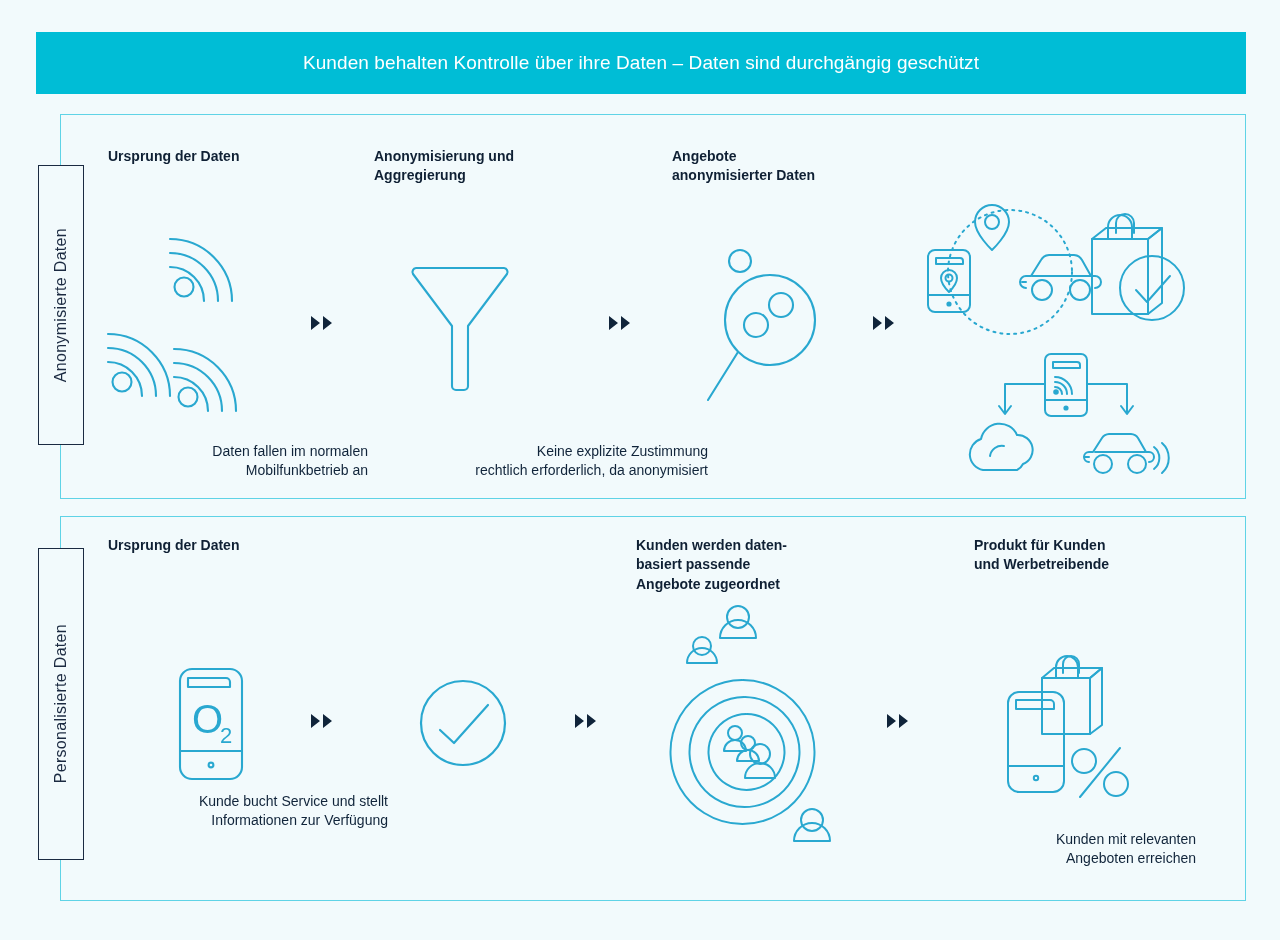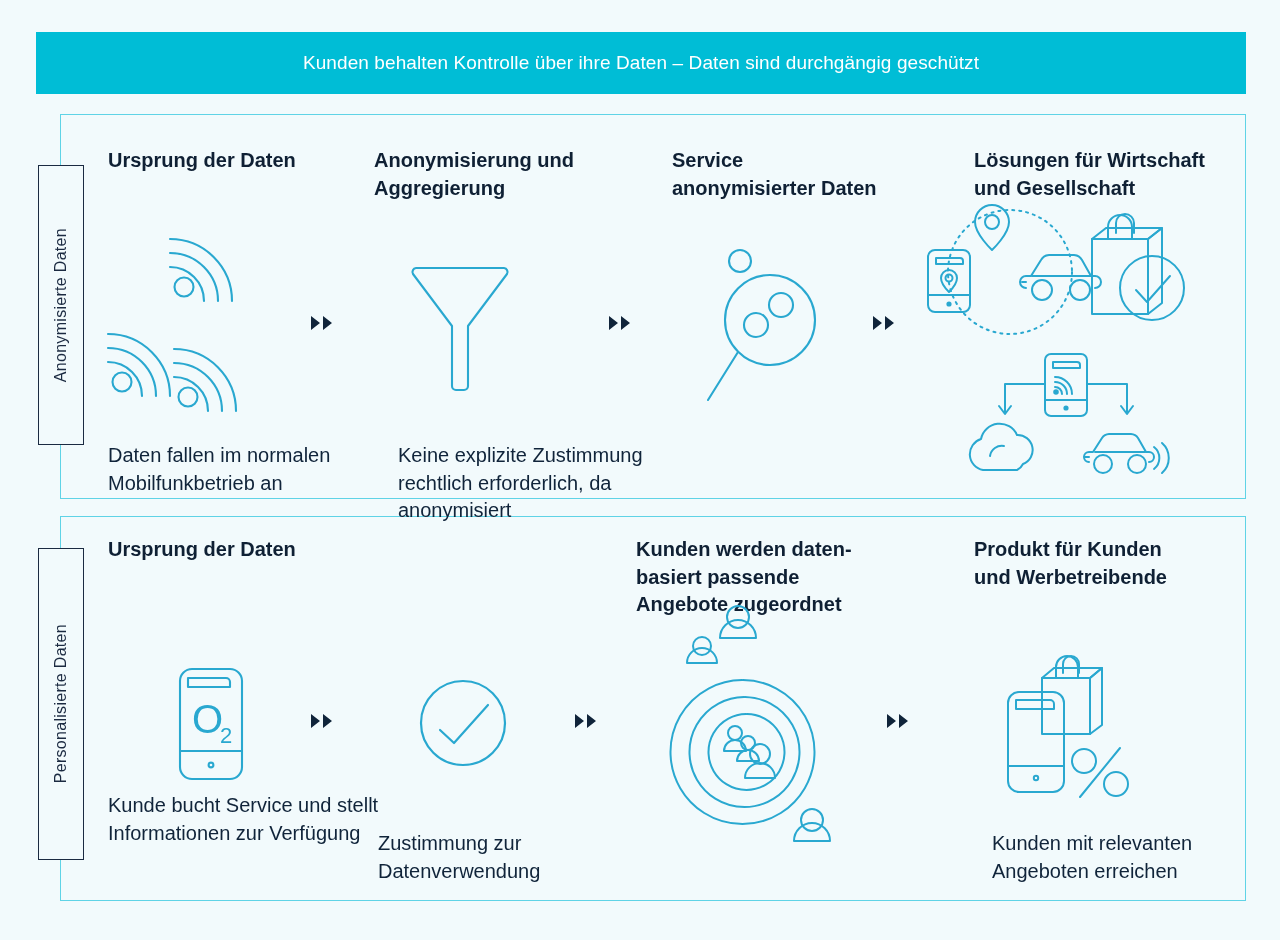--- a/index.html
+++ b/index.html
@@ -46,27 +46,27 @@
   #side-pers { top: 548px; height: 312px; }
   .side-label span {
     writing-mode: vertical-rl; transform: rotate(180deg);
     font-size: 16px; color: #1b2a41; letter-spacing: .3px;
     white-space: nowrap;
   }
 
   
   .col-head {
     position: absolute;
-    font-size: 20px; font-weight: bold; color: #0f2034;
+    font-size: 14px; font-weight: bold; color: #0f2034;
     line-height: 1.38; white-space: pre-line;
   }
   .col-cap {
     position: absolute;
-    font-size: 20px; font-weight: 400; color: #10243a;
-    line-height: 1.38; white-space: pre-line;
+    font-size: 14px; font-weight: 400; color: #10243a;
+    line-height: 1.38; white-space: pre-line; text-align: right;
   }
 
   
   .arrow { position: absolute; width: 26px; height: 16px; }
 
   
   .icon-box { position: absolute; }
   svg { display: block; overflow: visible; }
 </style>
 </head>
@@ -84,24 +84,22 @@
   <div class="side-label" id="side-anon">
     <span>Anonymisierte Daten</span>
   </div>
   <div class="side-label" id="side-pers">
     <span>Personalisierte Daten</span>
   </div>
 
   <div class="col-head" style="left:108px; top:147px; width:250px;">Ursprung der Daten</div>
   <div class="col-head" style="left:374px; top:147px; width:250px;">Anonymisierung und
 Aggregierung</div>
-  <div class="col-head" style="left:672px; top:147px; width:250px;">Service
+  <div class="col-head" style="left:672px; top:147px; width:250px;">Angebote
 anonymisierter Daten</div>
-  <div class="col-head" style="left:974px; top:147px; width:260px;">Lösungen für Wirtschaft
-und Gesellschaft</div>
 
   <div class="col-cap" style="left:108px; top:442px; width:260px;">Daten fallen im normalen
 Mobilfunkbetrieb an</div>
   <div class="col-cap" style="left:374px; top:442px; width:310px;margin-left:24px;">Keine explizite Zustimmung
 rechtlich erforderlich, da anonymisiert</div>
 
   <div class="icon-box" style="left:100px; top:233px;">
     <svg width="165" height="180" viewBox="0 0 165 180" fill="none" stroke="#29a8d0" stroke-width="2.1" stroke-linecap="round">
 
       <g transform="translate(8,95)">
@@ -244,23 +242,21 @@
   <div class="col-head" style="left:108px; top:536px; width:250px;">Ursprung der Daten</div>
   <div class="col-head" style="left:374px; top:536px; width:250px;"></div>
   <div class="col-head" style="left:636px; top:536px; width:250px;">Kunden werden daten-
 basiert passende
 Angebote zugeordnet</div>
   <div class="col-head" style="left:974px; top:536px; width:260px;">Produkt für Kunden
 und Werbetreibende</div>
 
   <div class="col-cap" style="left:108px; top:792px; width:280px;">Kunde bucht Service und stellt
 Informationen zur Verfügung</div>
-  <div class="col-cap" style="left:378px; top:830px; width:260px;">Zustimmung zur
-Datenverwendung</div>
-  <div class="col-cap" style="left:992px; top:830px; width:280px;">Kunden mit relevanten
+  <div class="col-cap" style="left:916px; top:830px; width:280px;">Kunden mit relevanten
 Angeboten erreichen</div>
 
   <div class="icon-box" style="left:168px; top:665px;">
     <svg width="82" height="118" viewBox="0 0 82 118" fill="none" stroke="#29a8d0" stroke-width="2.1" stroke-linecap="round" stroke-linejoin="round">
       <rect x="12" y="4" width="62" height="110" rx="12"></rect>
       <path d="M20 13 H58 A4 4 0 0 1 62 17 V22 H20 Z"></path>
       <line x1="12" y1="86" x2="74" y2="86"></line>
       <circle cx="43" cy="100" r="2.4"></circle>
       <text x="24" y="68" font-family="'Liberation Sans', sans-serif" font-size="40" fill="#29a8d0" stroke="none">O</text>
       <text x="52" y="78" font-family="'Liberation Sans', sans-serif" font-size="22" fill="#29a8d0" stroke="none">2</text>

